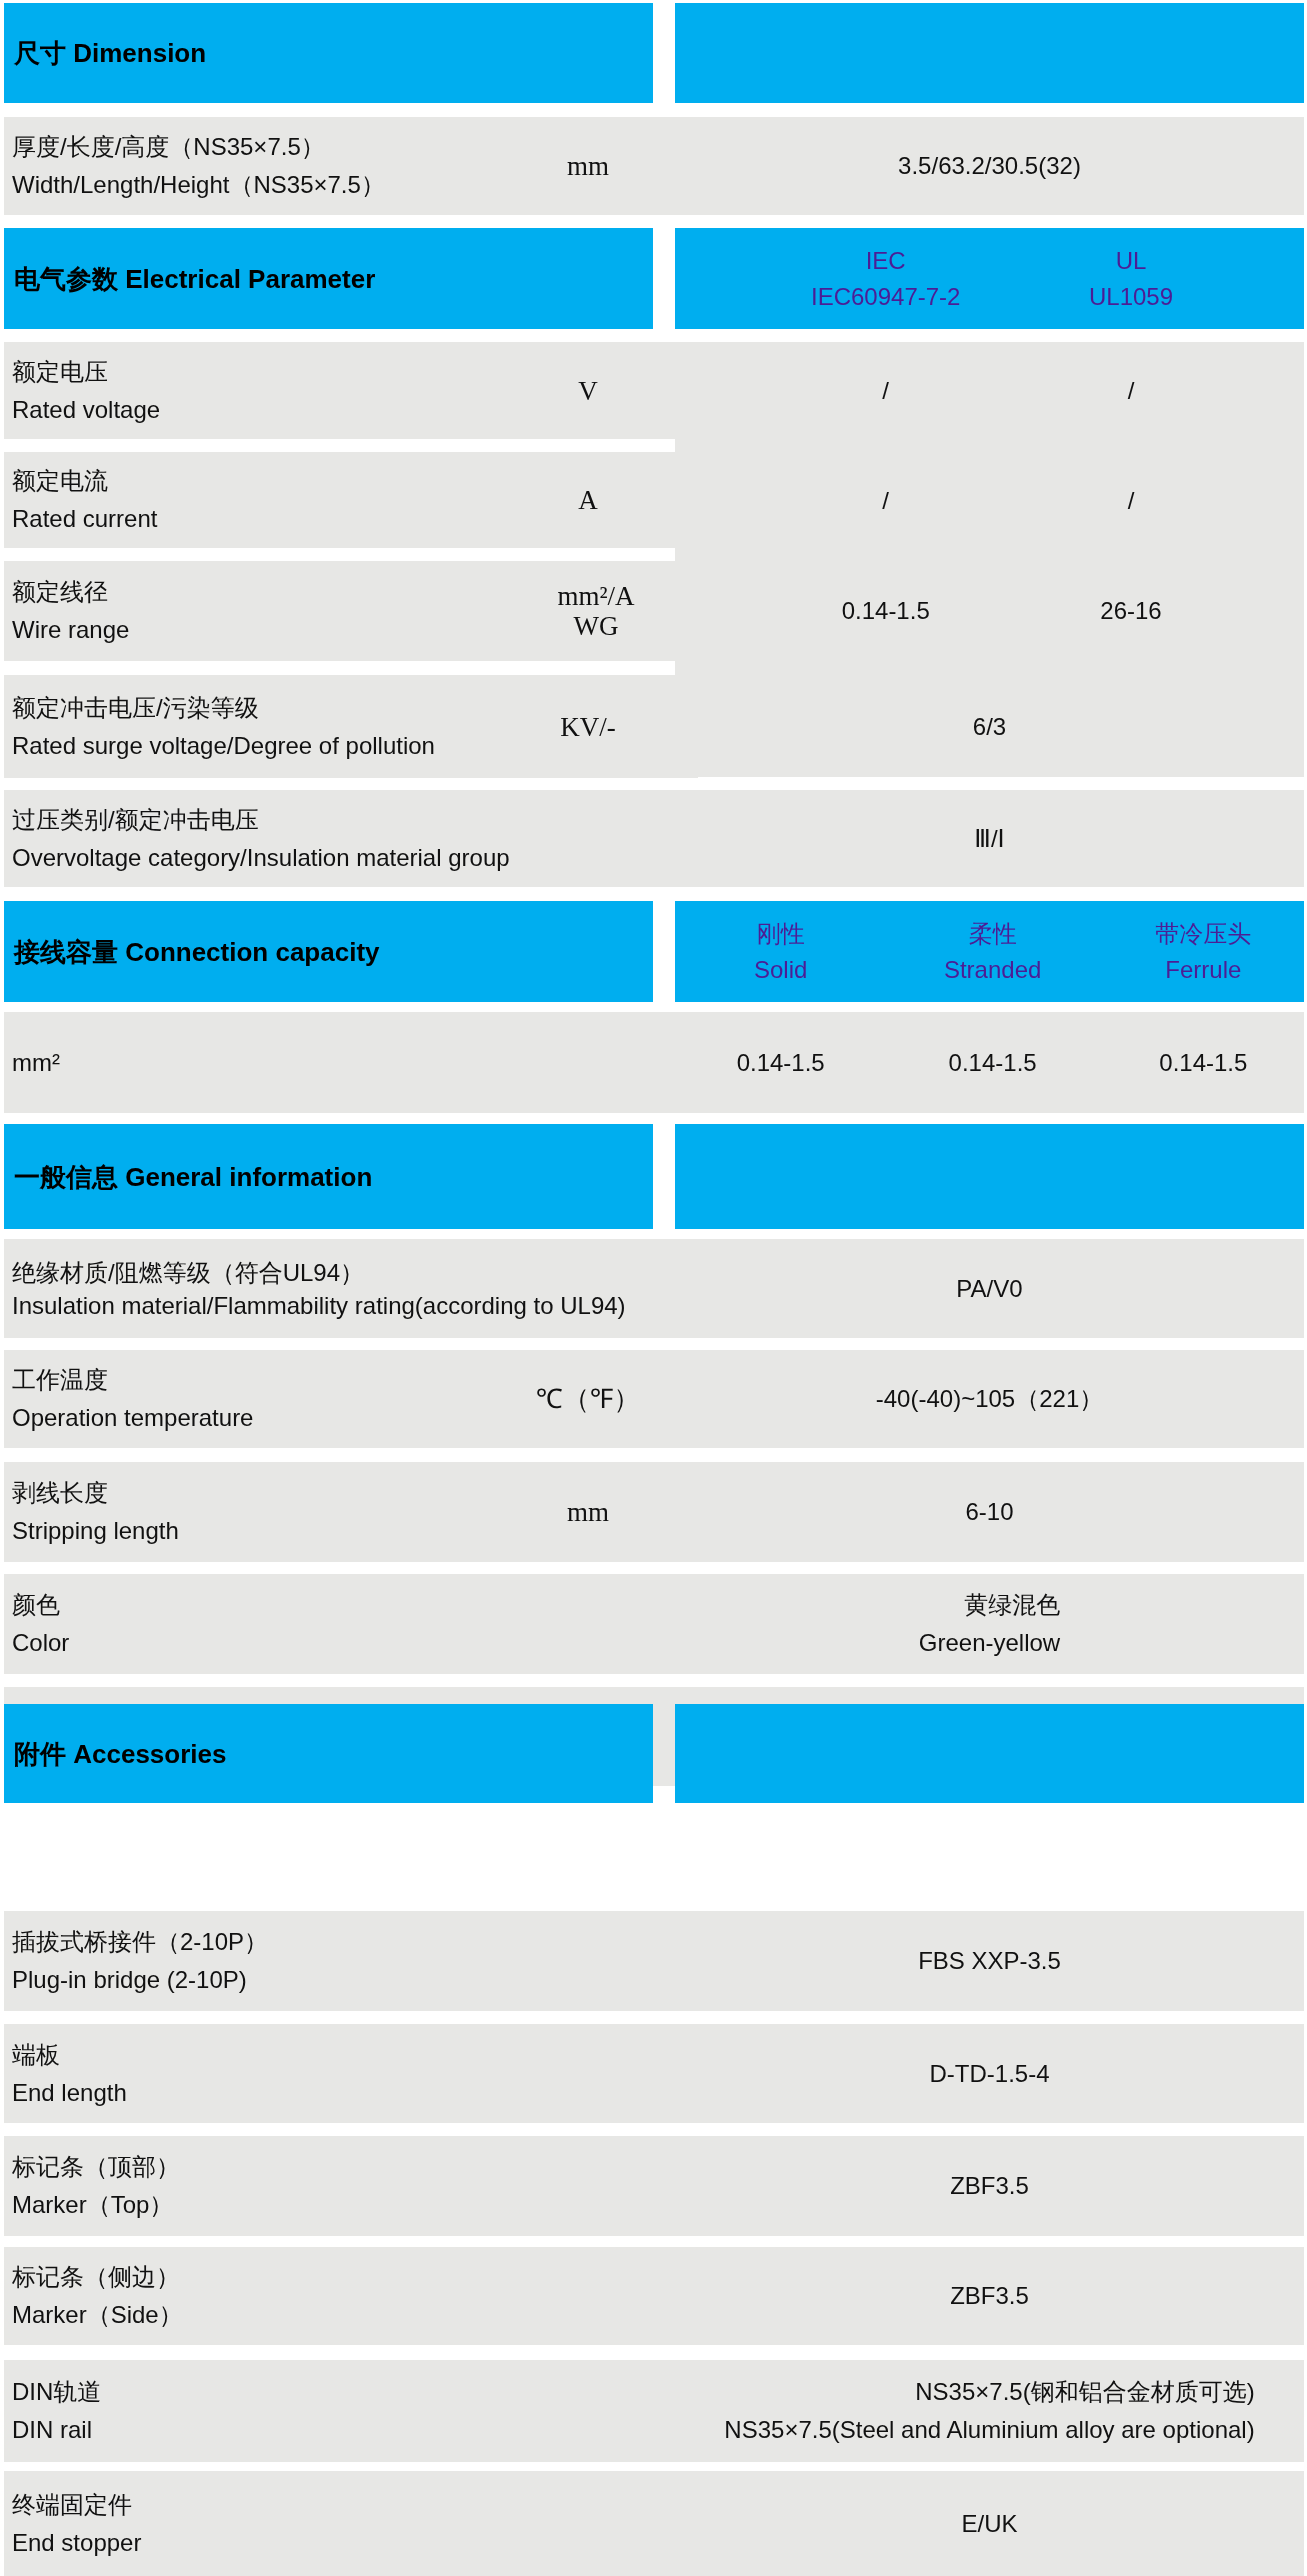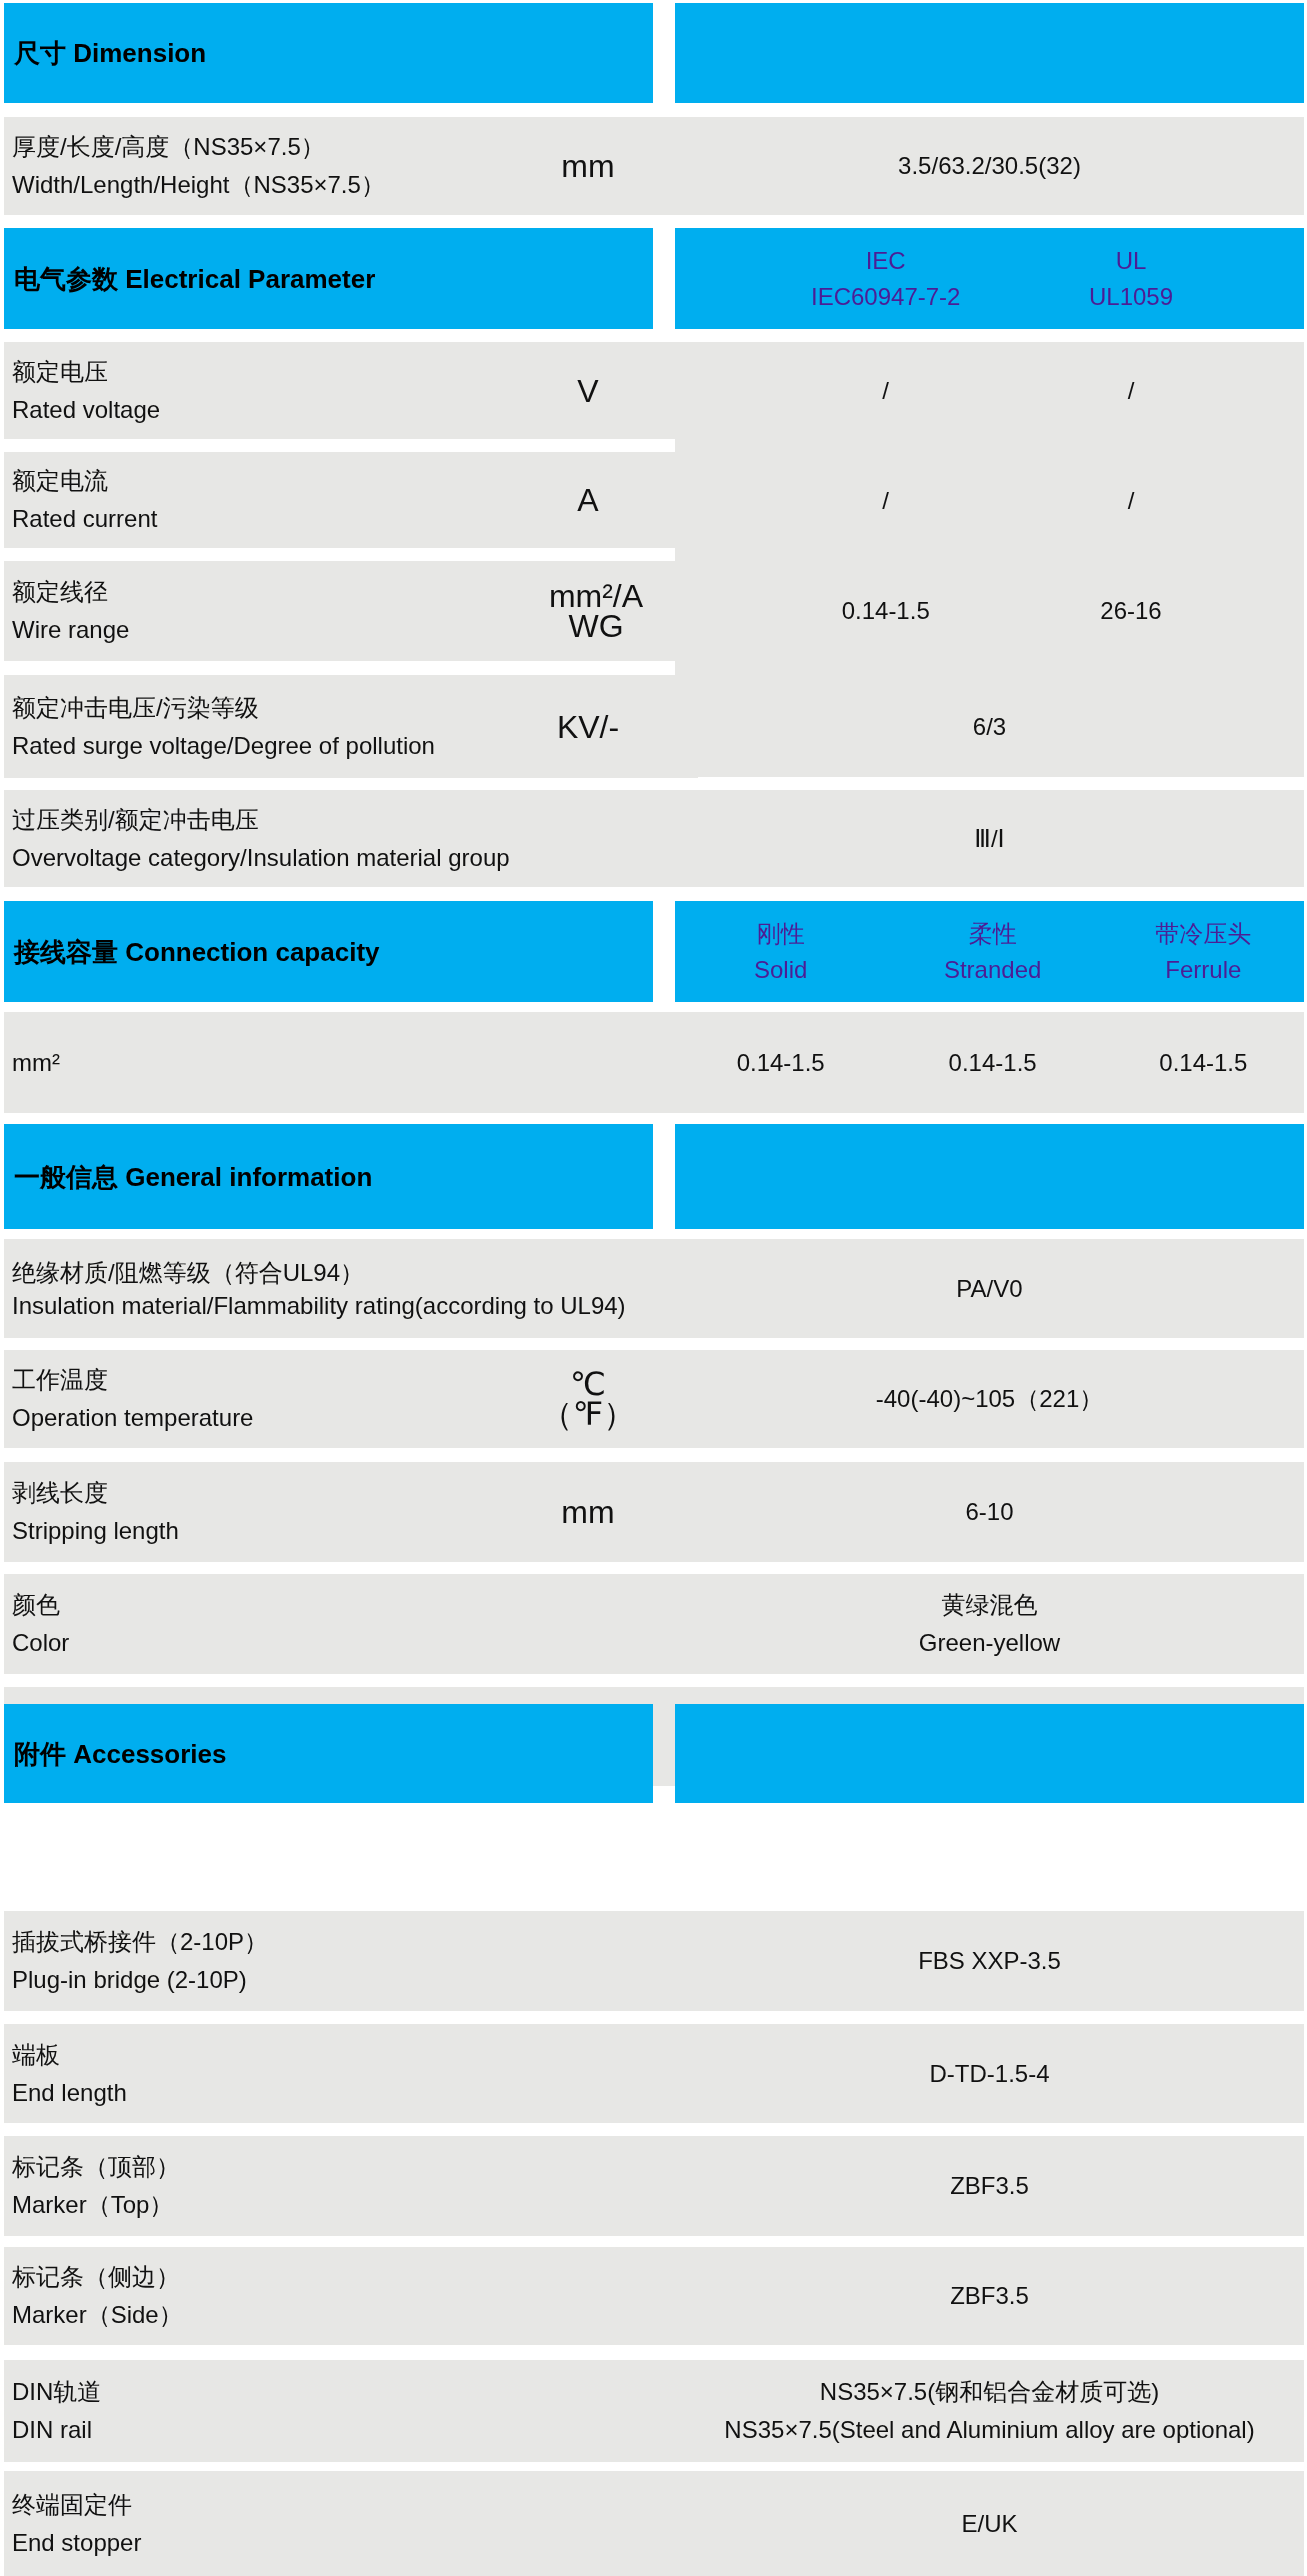--- a/index.html
+++ b/index.html
@@ -15,25 +15,25 @@
 
   .htitle{position:absolute;left:10px;top:50%;transform:translateY(-50%);
           font-size:26px;font-weight:700;color:#000;white-space:nowrap;}
 
   .lbl{position:absolute;left:8px;top:50%;transform:translateY(-50%);
        font-size:24px;line-height:38px;max-width:638px;}
   .lbl.narrow{max-width:518px;}
   .lbl.tight{line-height:33px;}
 
   .unit{position:absolute;left:529px;width:110px;top:50%;transform:translateY(-50%);
-        text-align:center;font-size:32px;line-height:30px;}
+        text-align:center;font-size:27px;line-height:30px;font-family:Liberation Serif, serif;}
   .unit-narrow{left:544px;width:96px;word-break:break-all;}
 
   .val{position:absolute;top:50%;transform:translate(-50%,-50%);
-       font-size:24px;text-align:center;white-space:nowrap;line-height:38px;}
+       font-size:24px;text-align:right;white-space:nowrap;line-height:38px;}
   .pos-center{left:50%;}
   .pos-iec{left:33.5%;}
   .pos-ul{left:72.5%;}
   .pos-c1{left:16.8%;}
   .pos-c2{left:50.5%;}
   .pos-c3{left:84%;}
 
   .band{position:absolute;left:0;right:0;}
 
   .hcol{position:absolute;top:50%;transform:translate(-50%,-50%);

